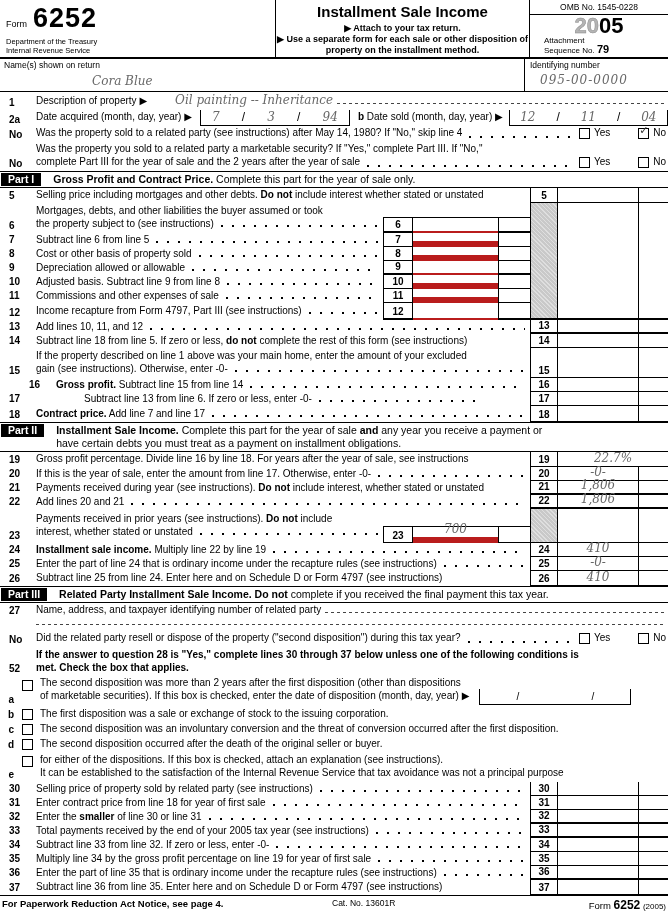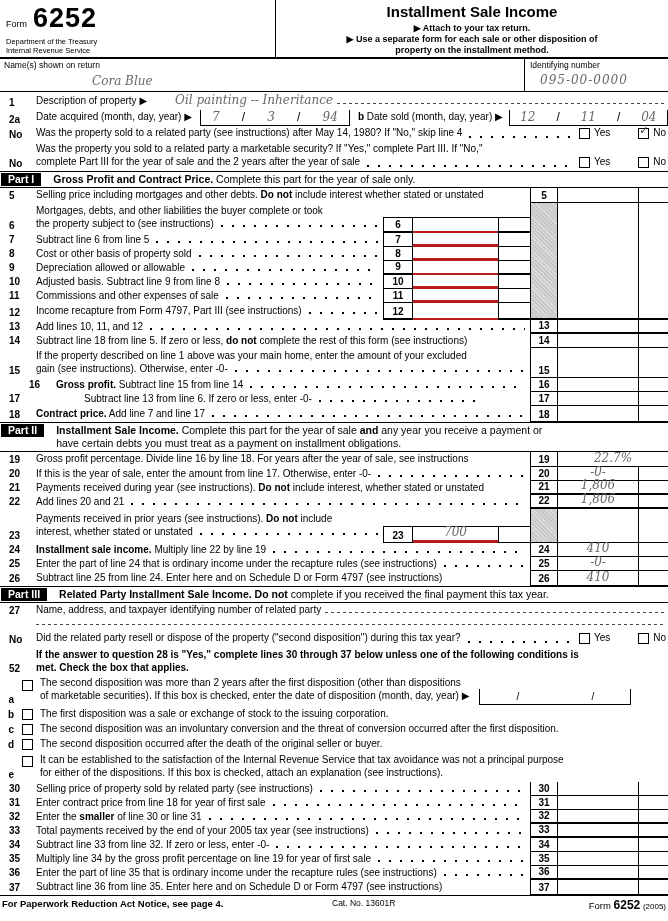--- a/index.html
+++ b/index.html
@@ -50,21 +50,21 @@
          display:flex;align-items:flex-end;justify-content:center;padding-bottom:1px;box-sizing:border-box}
   .rc .a{flex:1;border-bottom:1px solid #000;display:flex;align-items:flex-end;
          justify-content:center;padding-bottom:1px;box-sizing:border-box}
   .rc .c{width:30px;border-left:1px solid #000;border-bottom:1px solid #000;box-sizing:border-box}
   .rc.tb .n,.rc.tb .a,.rc.tb .c{border-bottom-width:2.5px}
   
   .ib{width:147px;flex-shrink:0;display:flex}
   .ib .n{width:30px;border-left:1px solid #000;border-right:1px solid #000;
          border-bottom:1px solid #000;text-align:center;font-weight:bold;
          display:flex;align-items:flex-end;justify-content:center;padding-bottom:1px;box-sizing:border-box}
-  .ib .a{flex:1;border-bottom:3px solid #b91c1c;display:flex;align-items:flex-end;
+  .ib .a{flex:1;border-bottom:6px solid #b91c1c;display:flex;align-items:flex-end;
          justify-content:center;padding-bottom:1px;box-sizing:border-box}
   .ib .c{width:32px;border-left:1px solid #000;border-bottom:1px solid #000;box-sizing:border-box}
   .ib.tt .n,.ib.tt .a,.ib.tt .c{border-top:1px solid #000}
   .ib.tb .n,.ib.tb .a,.ib.tb .c{border-bottom-width:2.5px}
   .shade{background-color:#c9c9c9;
          background-image:repeating-linear-gradient(45deg,rgba(255,255,255,.4) 0 1px,transparent 1px 3px)}
   
   .partbar{display:flex;border-top:1.5px solid #000;border-bottom:1.5px solid #000;
            padding:1px 0 1px 0;align-items:flex-start}
   .partlbl{background:#000;color:#fff;font-weight:bold;font-size:10.5px;
@@ -108,20 +108,28 @@
       <div class="dept">
         <div>Department of the Treasury</div>
         <div>Internal Revenue Service</div>
       </div>
     </div>
     <div class="hdr-mid">
       <div class="title">Installment Sale Income</div>
       <div class="subline b">▶ Attach to your tax return.</div>
       <div class="subline b">▶ Use a separate form for each sale or other disposition of</div>
       <div class="subline b">property on the installment method.</div>
+    </div>
+    <div class="hdr-right">
+      <div class="omb">OMB No. 1545-0228</div>
+      <div class="yearbox"><span class="year20">20</span><span>05</span></div>
+      <div class="attach">
+        <div>Attachment</div>
+        <div><span>Sequence No.</span> <span class="seqno">79</span></div>
+      </div>
     </div>
   </div>
 
   <div class="namerow">
     <div class="namecell">
       <div>Name(s) shown on return</div>
       <div class="val nameval">Cora Blue</div>
     </div>
     <div class="idcell">
       <div>Identifying number</div>
@@ -219,21 +227,21 @@
           <div class="a"></div>
           <div class="c"></div>
         </div>
       </div>
       <div class="frow">
         <div style="flex: 1 1 0%;">
           <div class="frow" style="height: 30px;">
             <div class="inum">6</div>
             <div class="txt">
               <div class="tl">
-                <span><span>Mortgages, debts, and other liabilities the buyer complete or took</span></span>
+                <span><span>Mortgages, debts, and other liabilities the buyer assumed or took</span></span>
               </div>
               <div class="tl">
                 <span><span>the property subject to (see instructions)</span></span>
                 <div class="dots"></div>
               </div>
             </div>
             <div class="ib tt tb" style="align-self: flex-end; height: 16px;">
               <div class="n">6</div>
               <div class="a"></div>
               <div class="c"></div>
@@ -658,24 +666,24 @@
           <div class="tl">
             <span>The second disposition occurred after the death of the original seller or buyer.</span>
           </div>
         </div>
       </div>
       <div class="frow" style="height: 30px;">
         <div class="optletter">e</div>
         <div class="cb optcb" style="align-self: flex-start; margin-top: 4px;"></div>
         <div class="txt">
           <div class="tl">
+            <span>for either of the dispositions. If this box is checked, attach an explanation (see instructions).</span>
+          </div>
+          <div class="tl">
             <span>It can be established to the satisfaction of the Internal Revenue Service that tax avoidance was not a principal purpose</span>
-          </div>
-          <div class="tl">
-            <span>for either of the dispositions. If this box is checked, attach an explanation (see instructions).</span>
           </div>
         </div>
       </div>
     </div>
 
   <div id="sec-part3rows">
       <div class="frow" style="height: 14px;">
         <div class="inum">30</div>
         <div class="txt">
           <div class="tl">

